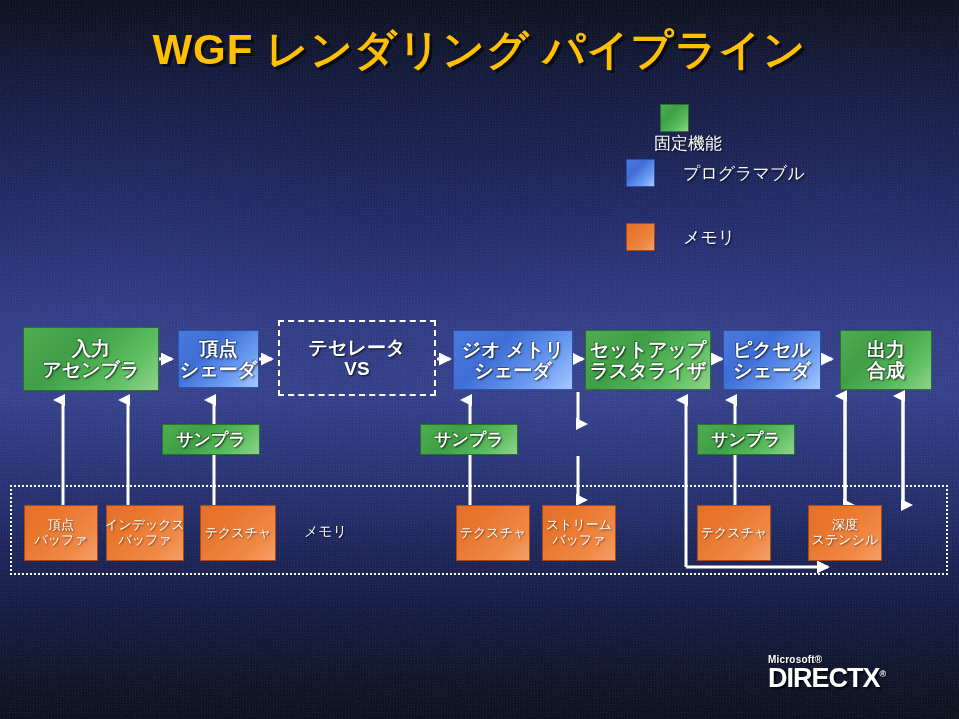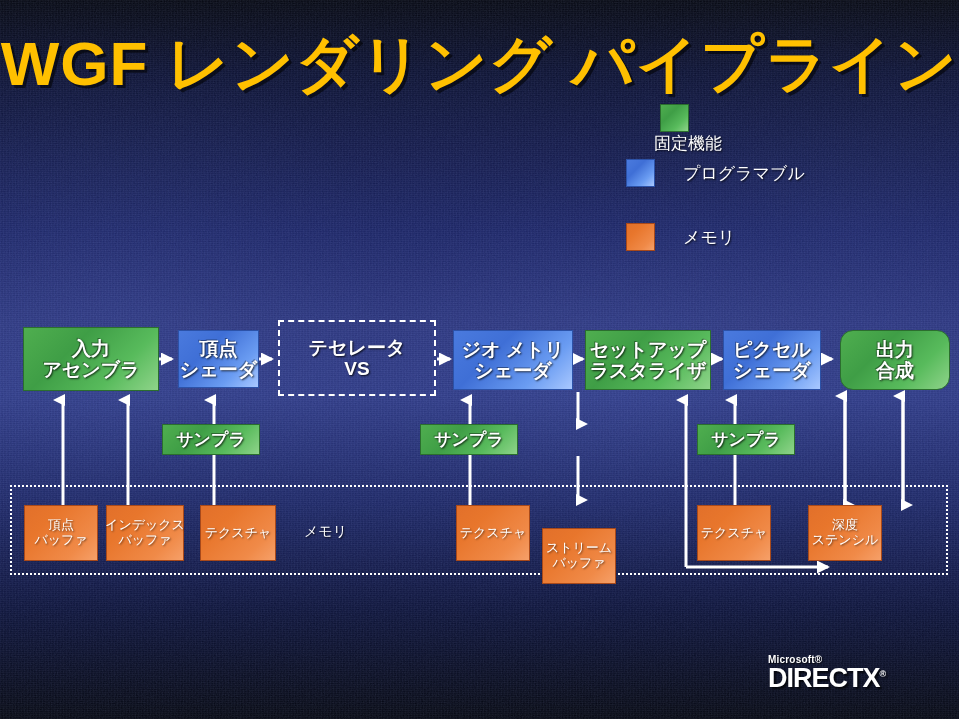--- a/index.html
+++ b/index.html
@@ -34,21 +34,21 @@
       radial-gradient(circle at 88% 30%, rgba(120,150,255,.07), transparent 26%);
   }
   #speckle{
     position:absolute;left:0;top:0;width:959px;height:719px;pointer-events:none;
     opacity:.30;
   }
 
   
   .title{
     position:absolute;left:0;top:22px;width:959px;text-align:center;
-    font-size:62px;font-weight:bold;color:#FFC000;
+    font-size:42px;font-weight:bold;color:#FFC000;
     letter-spacing:1px;
     text-shadow:3px 3px 0 rgba(0,0,0,.55);
     white-space:nowrap;
   }
 
   
   .legend-row{position:absolute;display:flex;align-items:center;}
   .legend-swatch{width:27px;height:26px;border:1px solid rgba(0,0,0,.35);}
   .legend-label{margin-left:28px;color:#ffffff;font-size:17px;white-space:nowrap;
     text-shadow:1px 1px 2px rgba(0,0,0,.8);}
@@ -222,21 +222,21 @@
   <div class="node green stage" style="left:585px;top:330px;width:126px;height:60px;">
     <span class="ln">セットアップ</span>
     <span class="ln">ラスタライザ</span>
   </div>
 
   <div class="node blue stage" style="left:723px;top:330px;width:98px;height:60px;">
     <span class="ln">ピクセル</span>
     <span class="ln">シェーダ</span>
   </div>
 
-  <div class="node green stage" style="left:840px;top:330px;width:110px;height:60px;border-radius:13px;">
+  <div class="node green stage" style="left:840px;top:330px;width:92px;height:60px;">
     <span class="ln">出力</span>
     <span class="ln">合成</span>
   </div>
 
   <div class="node green sampler" style="left:162px;top:424px;width:98px;height:31px;">
     <span class="ln">サンプラ</span>
   </div>
 
   <div class="node green sampler" style="left:420px;top:424px;width:98px;height:31px;">
     <span class="ln">サンプラ</span>
@@ -258,21 +258,21 @@
   </div>
 
   <div class="node orange mem" style="left:200px;top:505px;width:76px;height:56px;">
     <span class="ln">テクスチャ</span>
   </div>
 
   <div class="node orange mem" style="left:456px;top:505px;width:74px;height:56px;">
     <span class="ln">テクスチャ</span>
   </div>
 
-  <div class="node orange mem" style="left:542px;top:505px;width:74px;height:56px;margin-top:23px;">
+  <div class="node orange mem" style="left:542px;top:505px;width:74px;height:56px;">
     <span class="ln">ストリーム</span>
     <span class="ln">バッファ</span>
   </div>
 
   <div class="node orange mem" style="left:697px;top:505px;width:74px;height:56px;">
     <span class="ln">テクスチャ</span>
   </div>
 
   <div class="node orange mem" style="left:808px;top:505px;width:74px;height:56px;">
     <span class="ln">深度</span>

